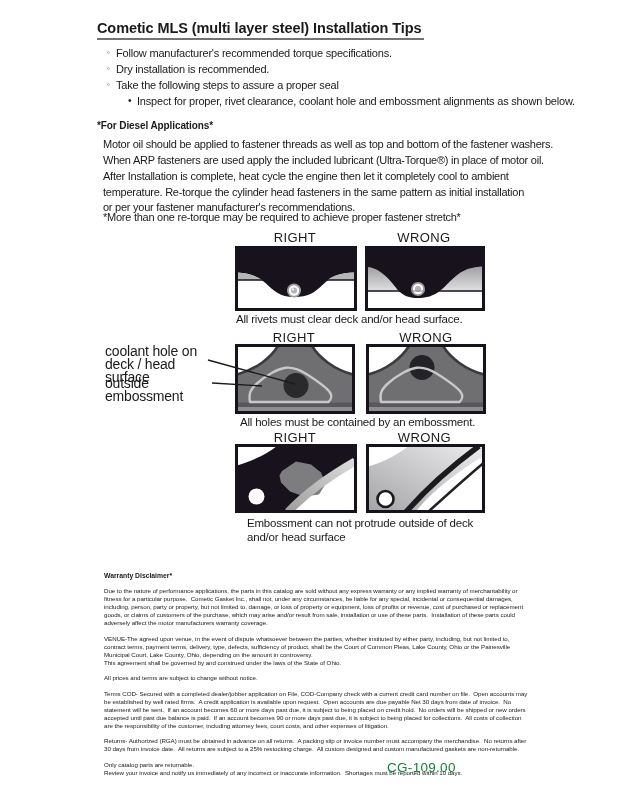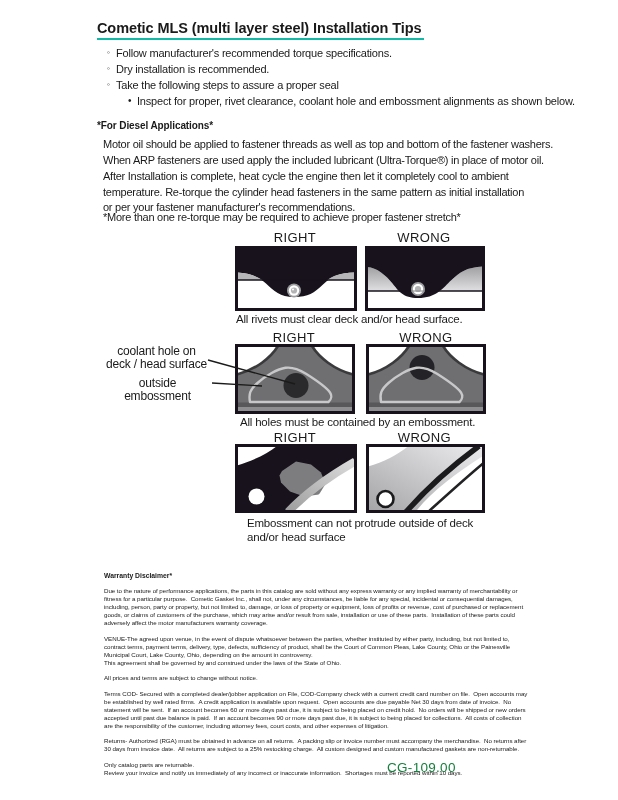--- a/index.html
+++ b/index.html
@@ -7,42 +7,42 @@
     width:618px;height:800px;background:#ffffff;position:relative;overflow:hidden;
     font-family:"Liberation Sans", sans-serif;color:#1a1a1a;
     -webkit-font-smoothing:antialiased;
   }
   .abs{position:absolute;}
   .prewrap{white-space:pre-wrap;}
 
   
   .doc-title{
     left:97px;top:20px;font-size:14.5px;font-weight:700;letter-spacing:-0.1px;
-    border-bottom:2px solid #14b8a6;padding:0 3px 2px 0;
+    border-bottom:2px solid #737373;padding:0 3px 2px 0;
   }
 
   
   .bullets{left:90px;top:45px;font-size:11px;line-height:15px;letter-spacing:-0.2px;margin-left:17px;}
   .b-row{white-space:nowrap;}
   .b-row .mk{display:inline-block;width:9px;text-align:left;}
   .mk-o{font-size:8px;vertical-align:2px;}
   .mk-f{font-size:10px;vertical-align:0.5px;}
   .b-sub{margin-left:21px;}
 
   
   .diesel-head{left:97px;top:120px;font-size:10px;font-weight:700;letter-spacing:-0.1px;}
   .body-par{font-size:11px;line-height:15.5px;letter-spacing:-0.25px;width:470px;margin-left:6px;}
   .par1{left:97px;top:137px;}
   .par2{left:97px;top:169px;}
   .note{left:97px;top:210px;}
 
   
   .dlabel{font-size:13px;font-weight:500;letter-spacing:0.4px;text-align:center;width:122px;}
   .caption{font-size:11.5px;font-weight:500;letter-spacing:-0.2px;}
-  .ann{font-size:12px;letter-spacing:-0.2px;line-height:13px;text-align:center;}
+  .ann{font-size:14px;letter-spacing:-0.2px;line-height:13px;text-align:left;}
   .dbox{display:block;}
 
   
   .disc{left:104px;top:572px;width:445px;}
   .disc-h{font-size:6.8px;font-weight:700;margin:0 0 8px 0;}
   .disc p{font-size:6.2px;line-height:8px;font-weight:500;letter-spacing:-0.05px;margin:0 0 7.5px 0;}
 
   .footer-code{left:387px;top:760px;font-size:13.5px;letter-spacing:0.3px;color:#15803d;}
 </style>
 </head>

